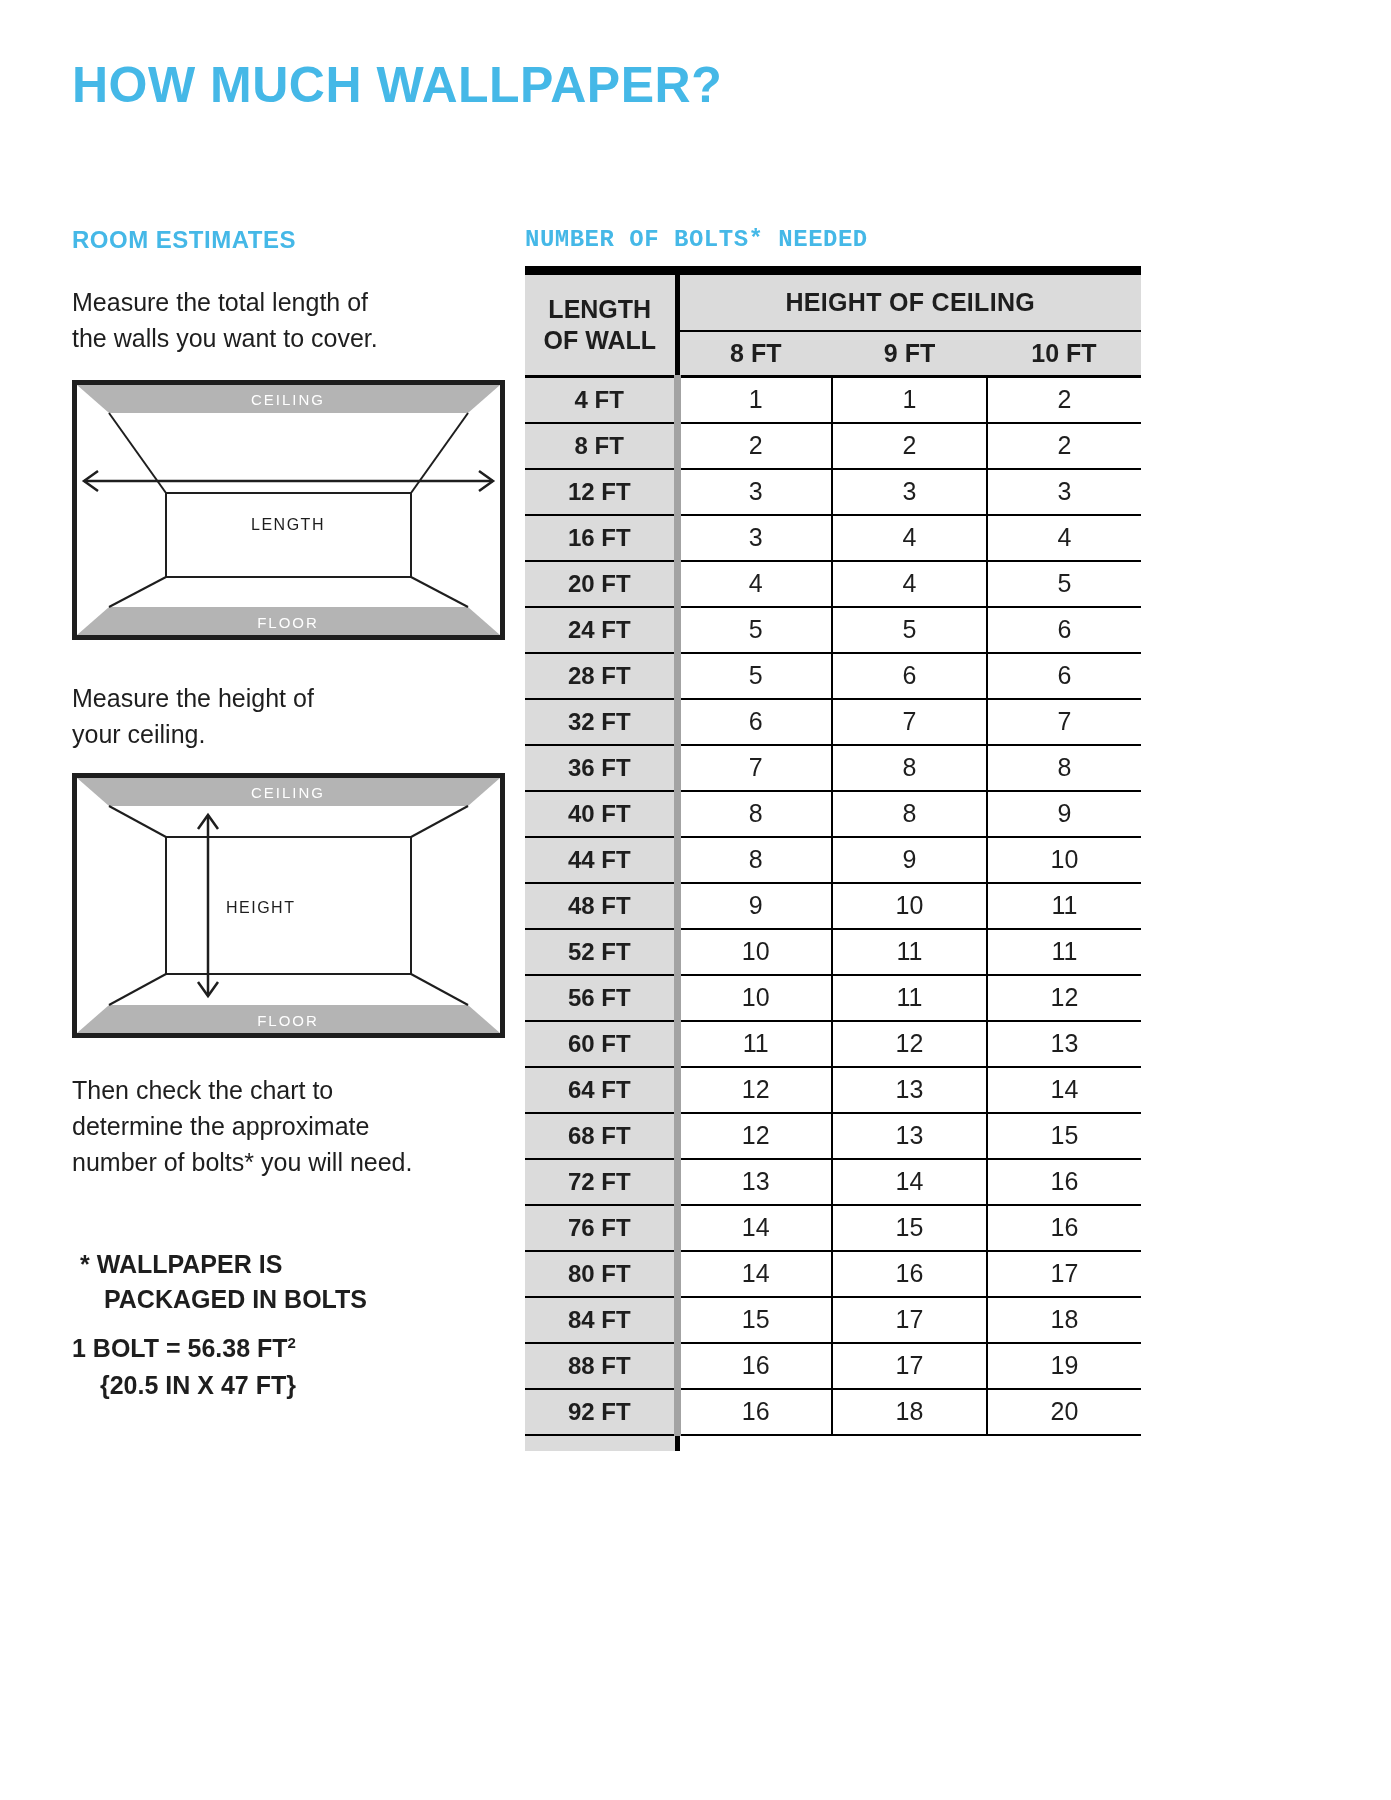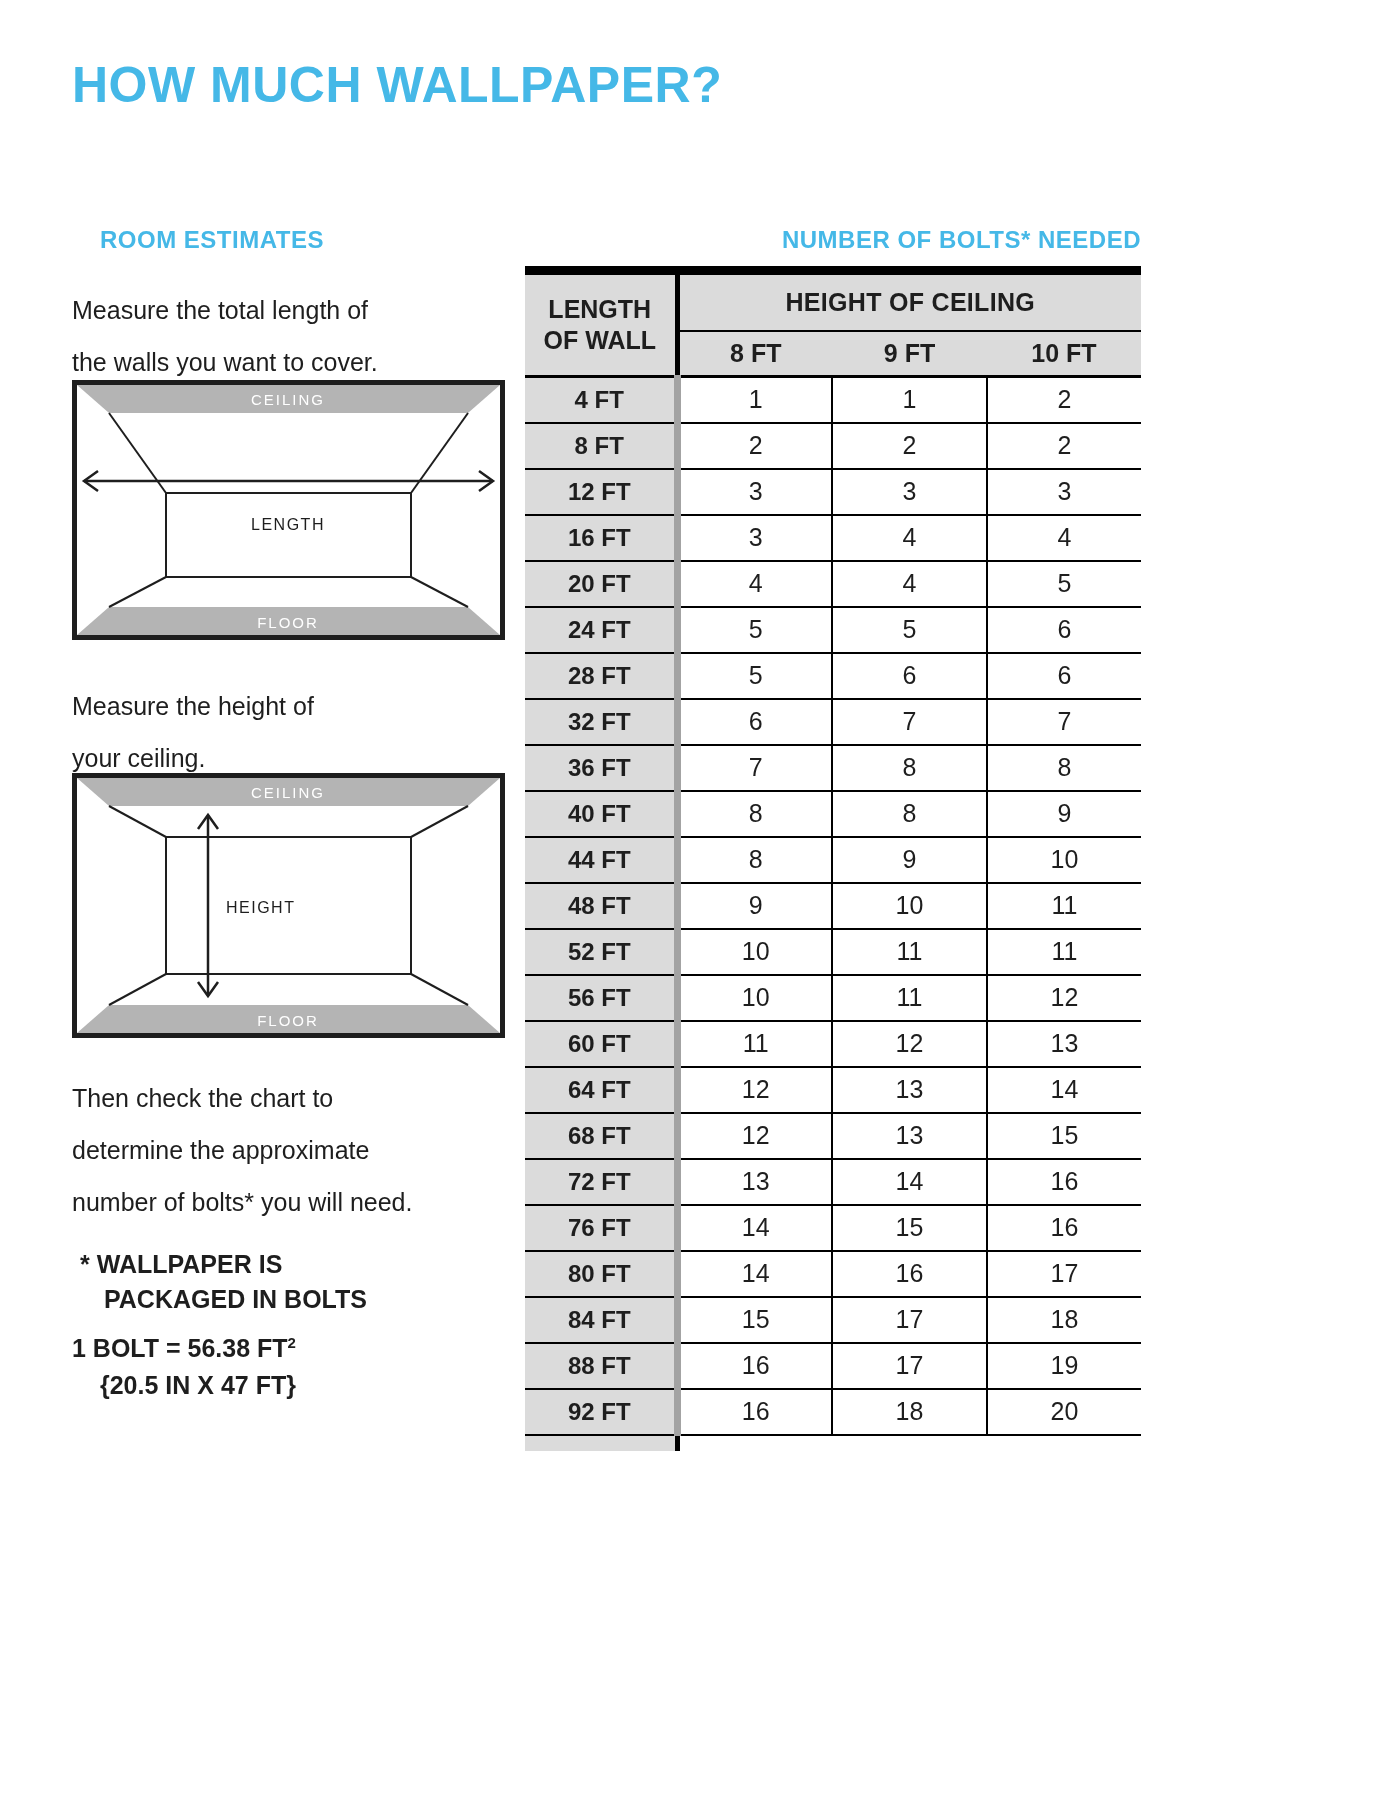--- a/index.html
+++ b/index.html
@@ -16,25 +16,25 @@
     overflow:hidden;
   }
   .title{
     position:absolute;left:72px;top:56px;margin:0;
     font-size:50px;font-weight:700;letter-spacing:.5px;color:var(--accent-blue);
   }
   .section-heading{
     position:absolute;margin:0;font-size:24px;font-weight:700;
     letter-spacing:.5px;color:var(--accent-blue);
   }
-  .room-estimates-heading{left:72px;top:226px;margin-left:28px;}
-  .table-heading{left:525px;top:226px;width:616px;text-align:right;}
+  .room-estimates-heading{left:72px;top:226px;}
+  .table-heading{left:525px;top:226px;width:616px;text-align:left;font-family:Liberation Mono, monospace;}
   .copy{
     position:absolute;left:72px;margin:0;width:440px;
-    font-size:25px;line-height:52px;white-space:pre-line;color:var(--ink);
+    font-size:25px;line-height:36px;white-space:pre-line;color:var(--ink);
   }
   .step1{top:284px;}
   .step2{top:680px;}
   .step3{top:1072px;}
   .diagram{position:absolute;left:72px;display:block;}
   .d1{top:380px;width:433px;height:260px;}
   .d2{top:773px;width:433px;height:265px;}
   .band{fill:var(--band-gray);}
   .room-line{stroke:var(--ink);stroke-width:2;fill:none;}
   .room-outline{fill:#ffffff;stroke:var(--ink);stroke-width:5;}

